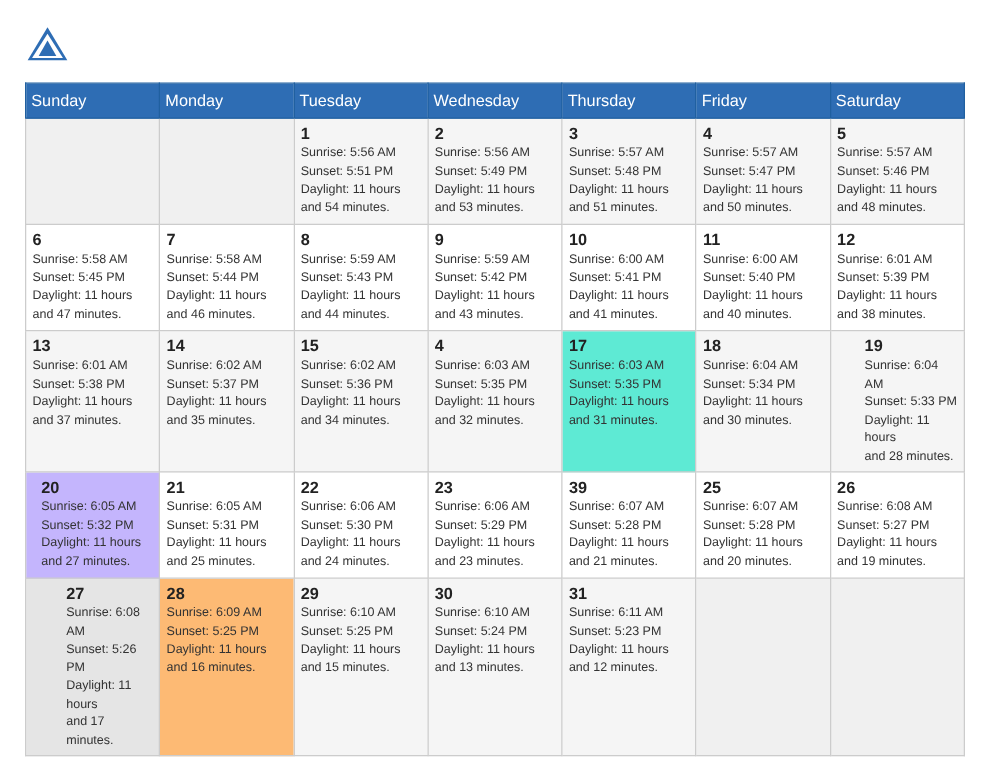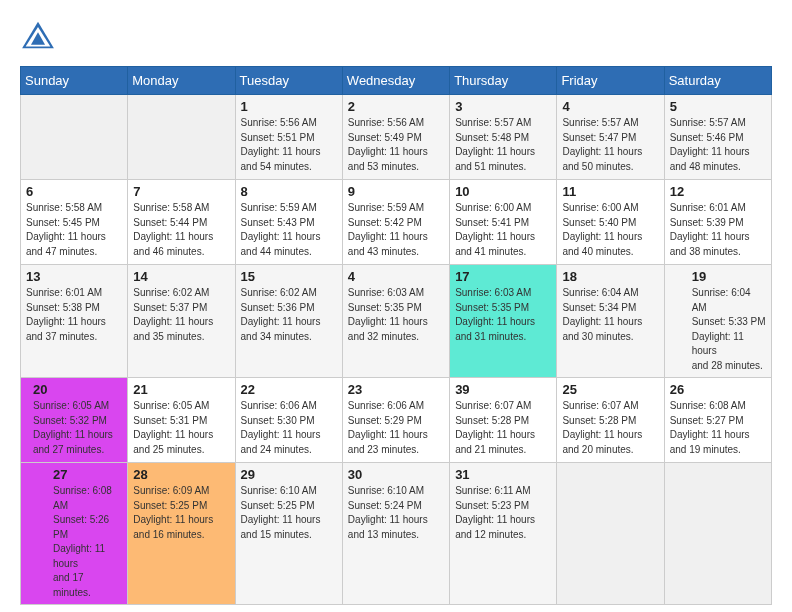--- a/index.html
+++ b/index.html
@@ -258,21 +258,21 @@
         </td>
         <td style="background: rgb(245, 245, 245); padding-left: 27px;">
           <span class="day-number">19</span>
           <div class="day-info" style="white-space: pre-line;">Sunrise: 6:04 AM
 Sunset: 5:33 PM
 Daylight: 11 hours
 and 28 minutes.</div>
         </td>
       </tr>
       <tr>
-        <td style="background: #d946ef; padding-left: 12px;">
+        <td style="background: #c4b5fd; padding-left: 12px;">
           <span class="day-number">20</span>
           <div class="day-info" style="white-space: pre-line;">Sunrise: 6:05 AM
 Sunset: 5:32 PM
 Daylight: 11 hours
 and 27 minutes.</div>
         </td>
         <td style="background: rgb(255, 255, 255);">
           <span class="day-number">21</span>
           <div class="day-info" style="white-space: pre-line;">Sunrise: 6:05 AM
 Sunset: 5:31 PM
@@ -309,21 +309,21 @@
         </td>
         <td style="background: rgb(255, 255, 255);">
           <span class="day-number">26</span>
           <div class="day-info" style="white-space: pre-line;">Sunrise: 6:08 AM
 Sunset: 5:27 PM
 Daylight: 11 hours
 and 19 minutes.</div>
         </td>
       </tr>
       <tr>
-        <td style="background: #d946ef; padding-left: 32px;">
+        <td style="background: #e5e5e5; padding-left: 32px;">
           <span class="day-number">27</span>
           <div class="day-info" style="white-space: pre-line;">Sunrise: 6:08 AM
 Sunset: 5:26 PM
 Daylight: 11 hours
 and 17 minutes.</div>
         </td>
         <td style="background: #fdba74;">
           <span class="day-number">28</span>
           <div class="day-info" style="white-space: pre-line;">Sunrise: 6:09 AM
 Sunset: 5:25 PM

